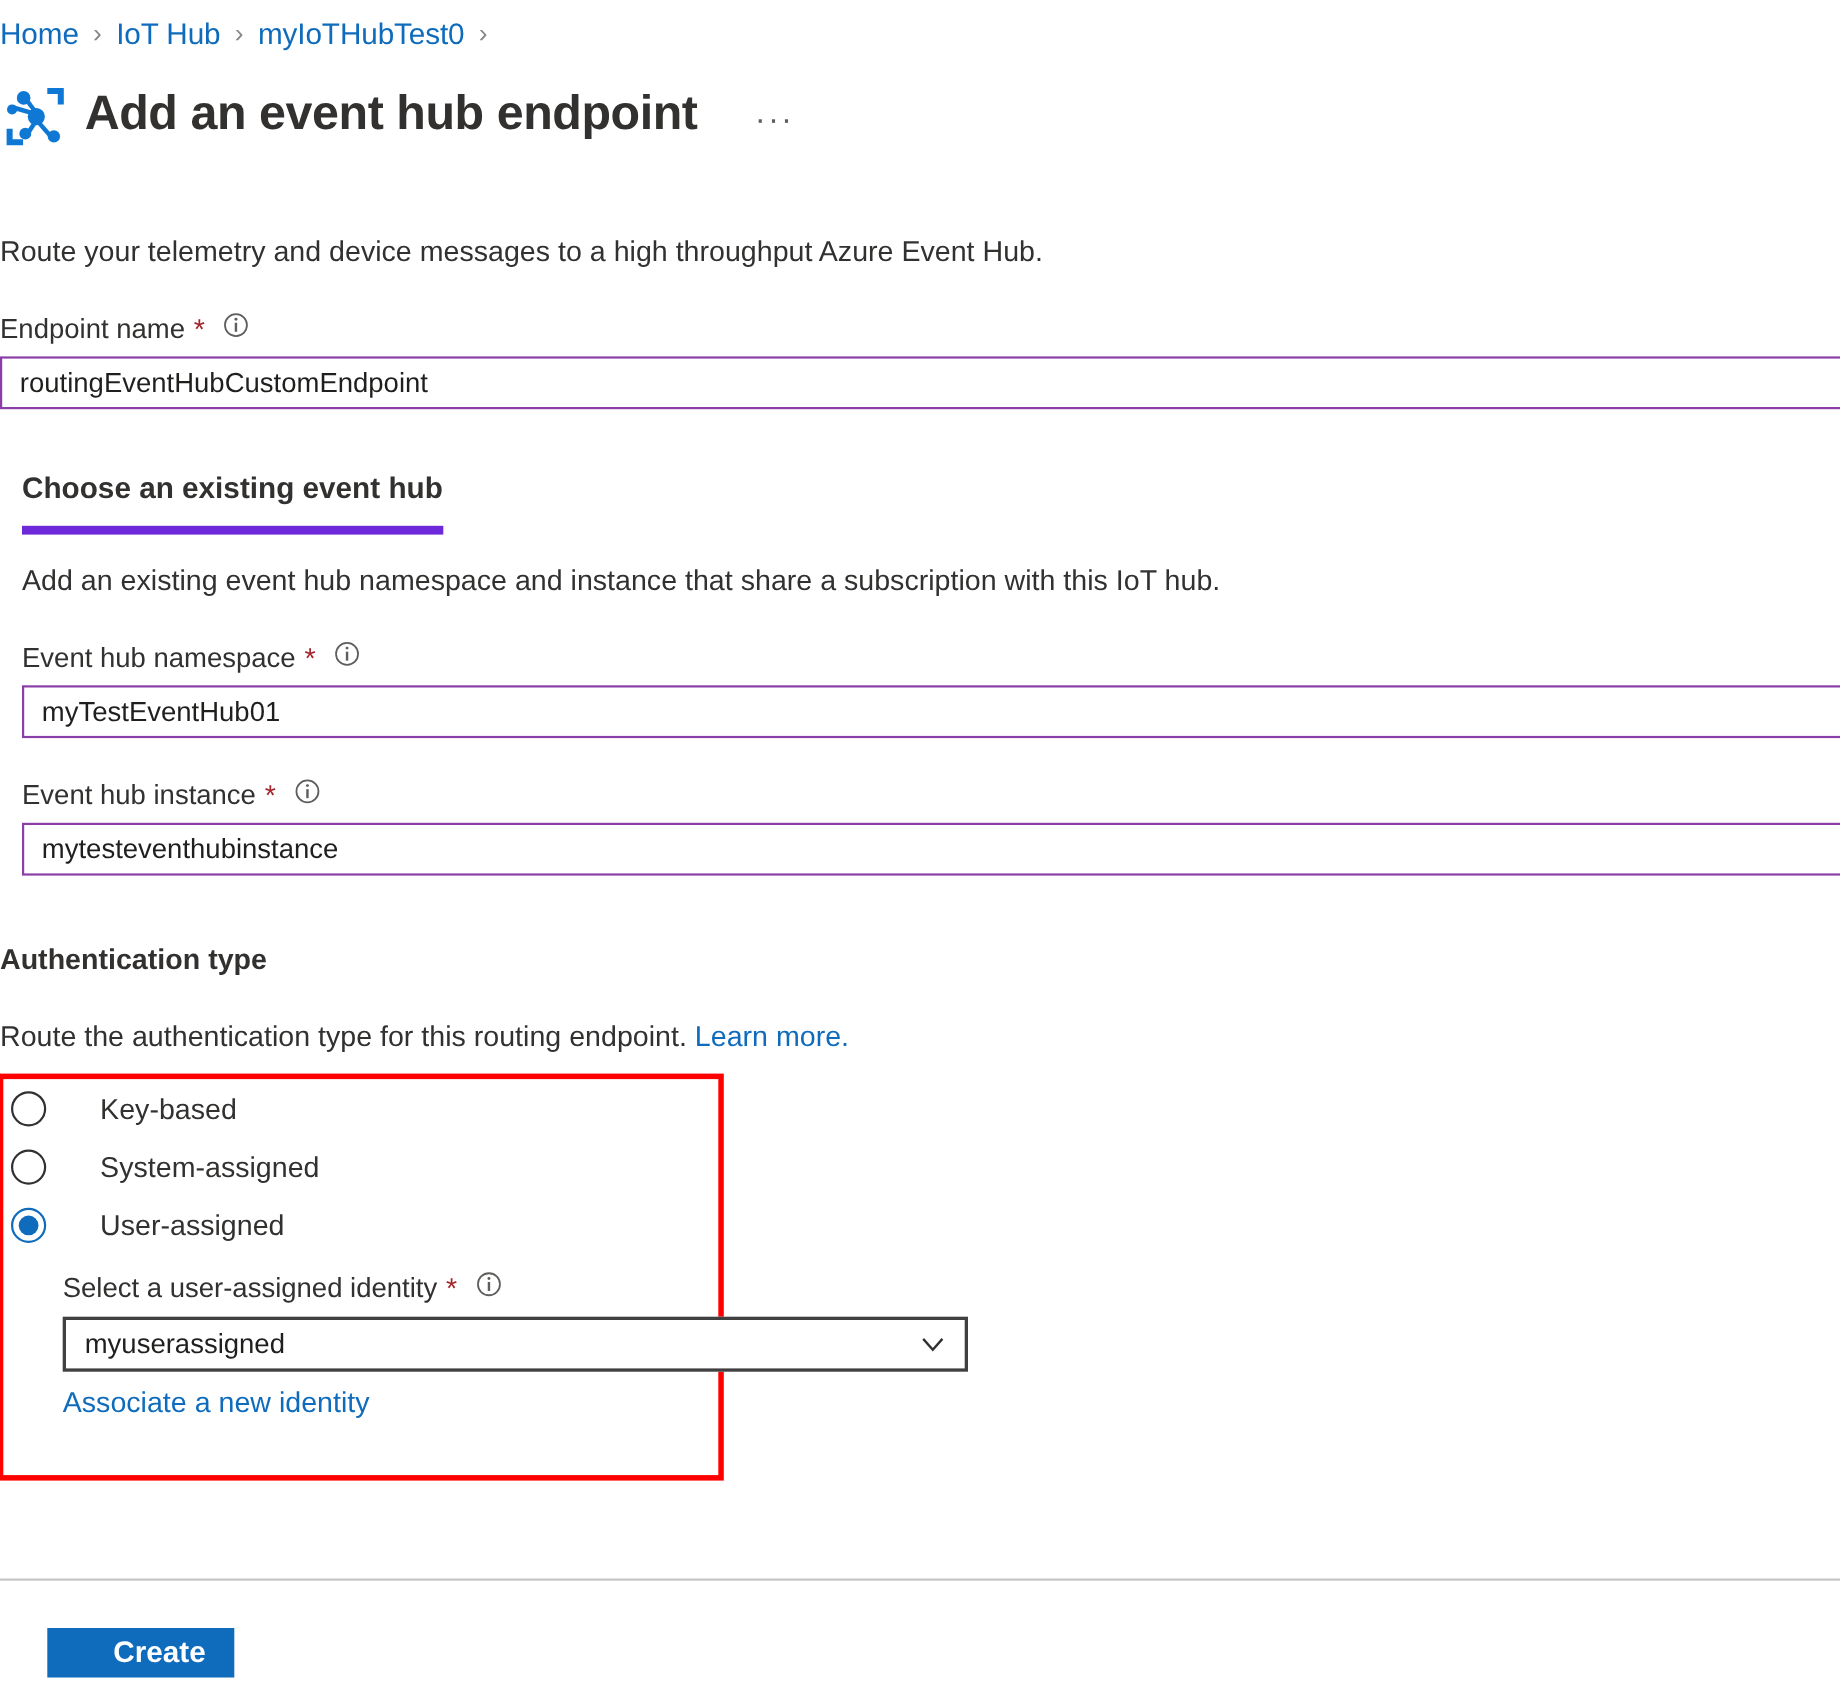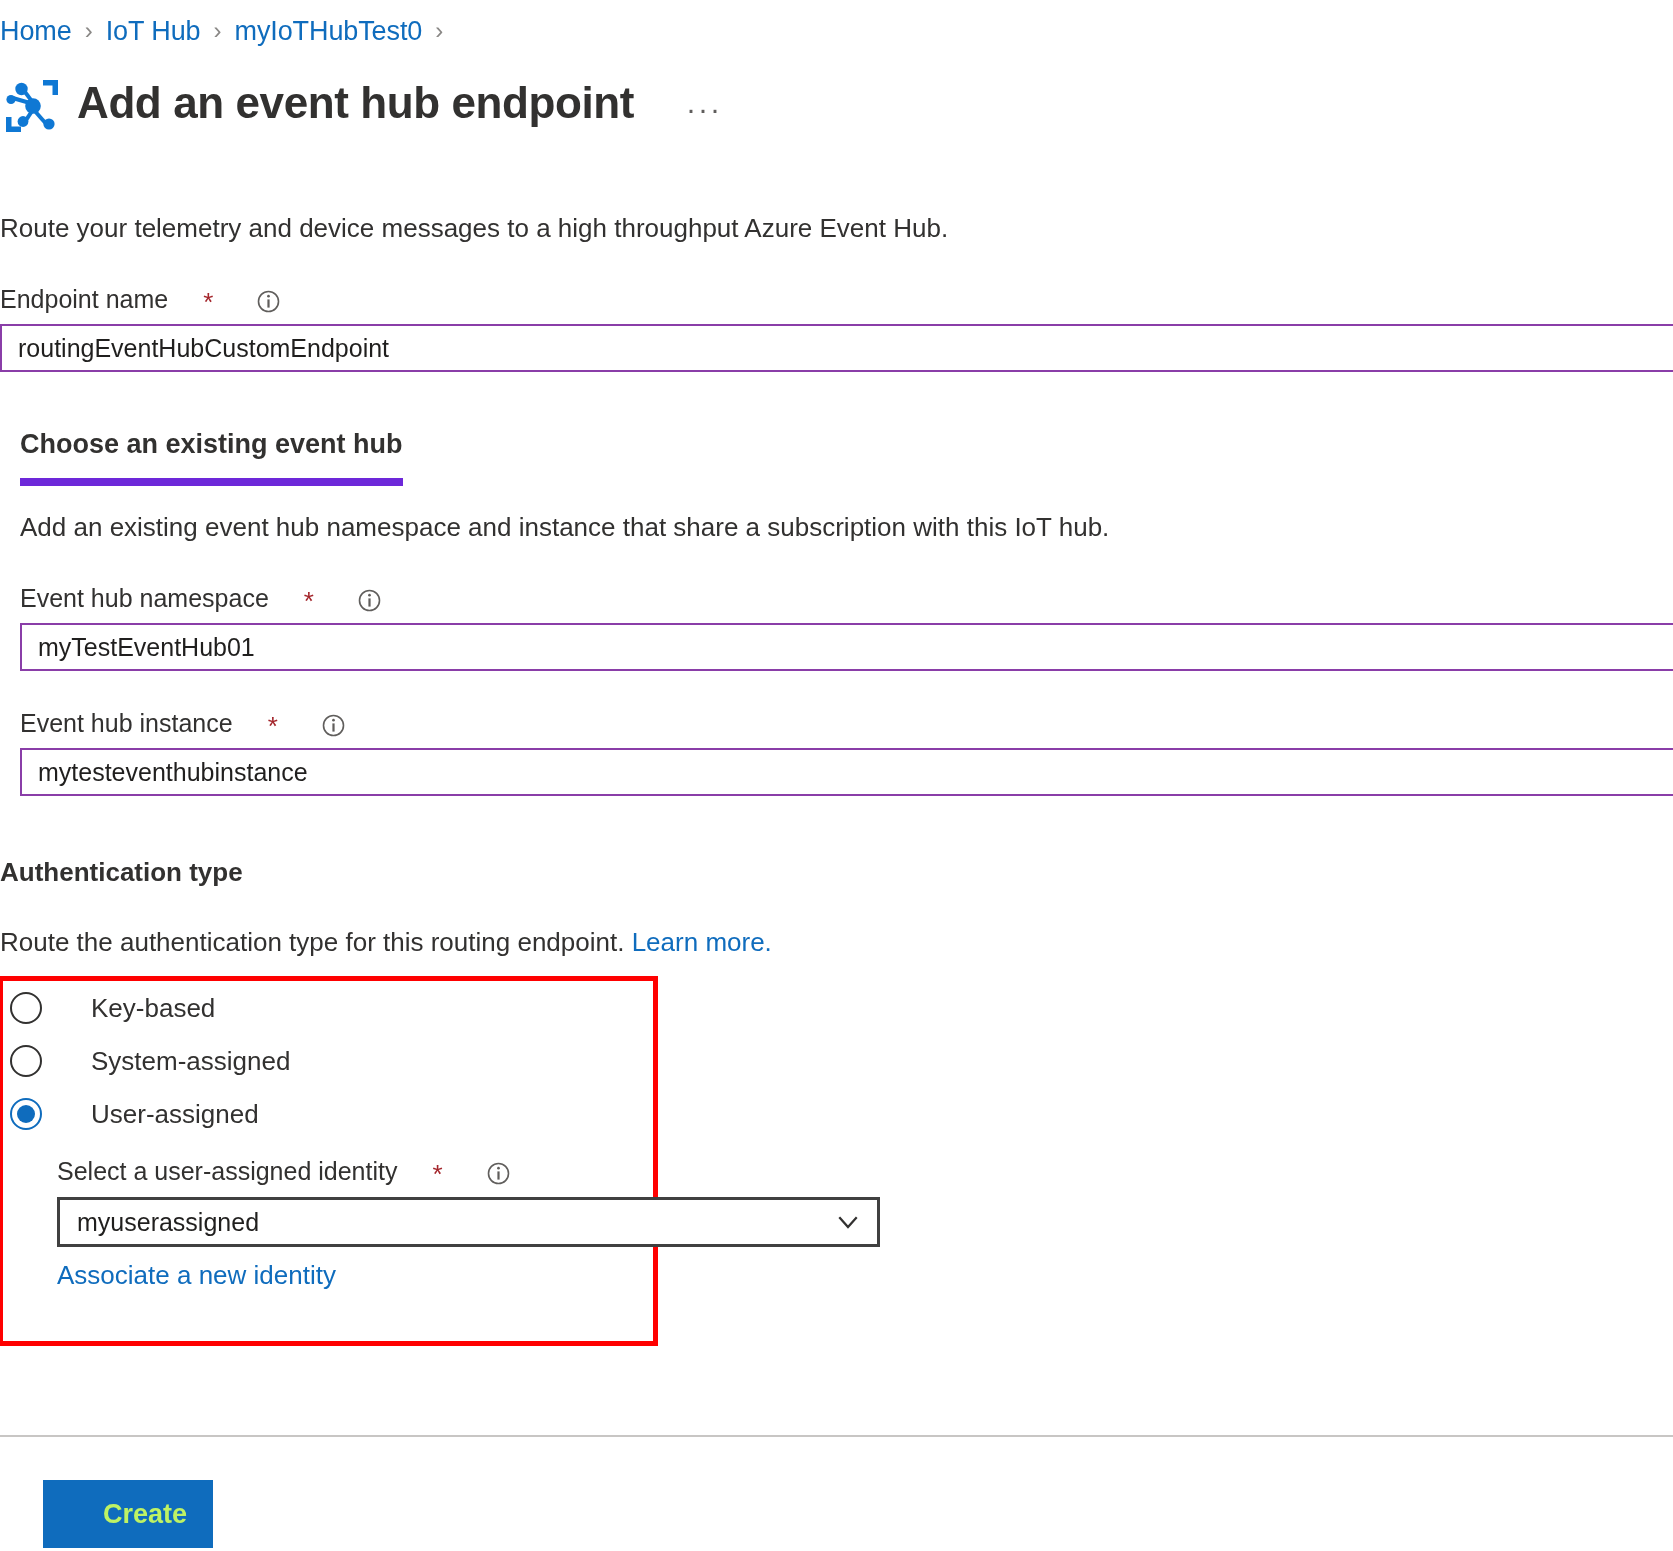--- a/index.html
+++ b/index.html
@@ -79,26 +79,24 @@
     left: 0px; top: 211px;
     font-size: 26px;
     line-height: 34px;
     color: #323130;
     white-space: nowrap;
   }
 
   
   .field-label {
     display: flex;
-    align-items: center;
     font-size: 25px;
     line-height: 32px;
     color: #323130;
     white-space: nowrap;
-    gap: 27px;
   }
   .req-star {
     color: #a4262c;
     font-size: 26px;
     margin-left: 8px;
     line-height: 1;
     position: relative;
     top: 3px;
   }
   .info-icon {
@@ -234,23 +232,23 @@
   
   .footer-divider {
     position: absolute;
     left: 0px; top: 1435px;
     width: 1673px; height: 2px;
     background: #c8c6c4;
   }
   .create-btn {
     position: absolute;
     left: 43px; top: 1480px;
-    width: 170px; height: 68px;
+    width: 170px; height: 45px;
     background: #0f6cbd;
-    color: #bef264;
+    color: #ffffff;
     border: none;
     font-family: "Liberation Sans", sans-serif;
     font-size: 27px;
     font-weight: 600;
     cursor: pointer;
     display: flex;
     align-items: center;
     justify-content: center;
     padding-left: 40px;
   }

